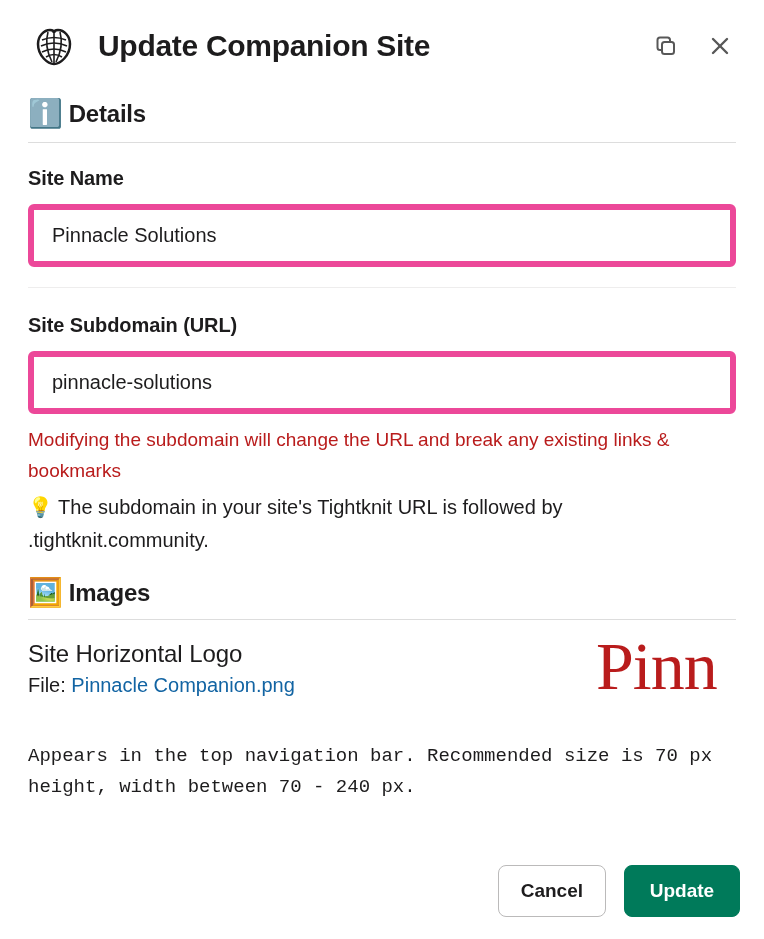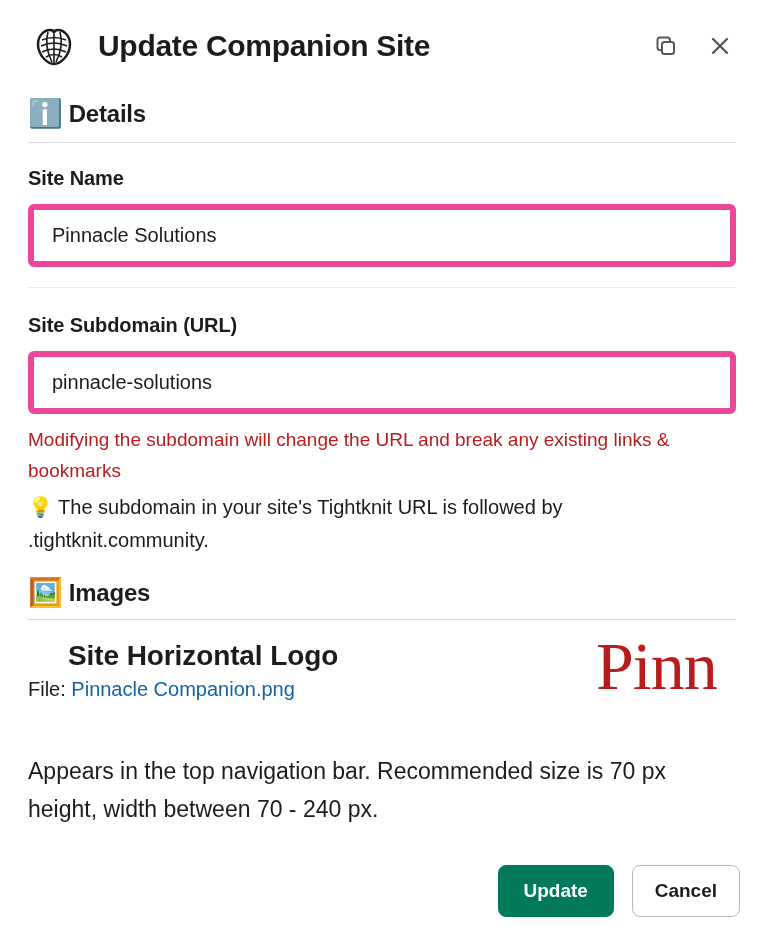--- a/index.html
+++ b/index.html
@@ -105,24 +105,23 @@
     }
     .images-section { margin-top: 22px; }
     .images-section .divider { margin: 12px 0 20px 0; }
     .logo-row {
       display: flex;
       align-items: flex-start;
       gap: 20px;
     }
     .logo-left { flex: 1; }
     .logo-title {
-      font-size: 28px;
-      font-weight: 700;
+      font-size: 24px;
+      font-weight: 400;
       letter-spacing: -0.1px;
-      margin-left: 40px;
     }
     .logo-file-line {
       font-size: 20px;
       margin-top: 6px;
     }
     .logo-file-label { color: #1d1c1d; }
     .logo-file-link {
       color: #1264a3;
       text-decoration: none;
       cursor: pointer;
@@ -134,24 +133,25 @@
       color: #b91c1c;
       letter-spacing: -1px;
       line-height: 0.9;
       overflow: hidden;
       white-space: nowrap;
       width: 140px;
       text-align: left;
       transform: translateY(-4px);
     }
     .logo-desc {
-      font-size: 23px;
+      font-size: 19px;
       line-height: 1.65;
       color: #1d1c1d;
-      margin-top: 52px;
+      margin-top: 40px;
+      font-family: Liberation Mono, monospace;
     }
     .modal-footer {
       position: absolute;
       bottom: 0;
       left: 0;
       right: 0;
       height: 96px;
       background: #fff;
       border-top: none;
       display: flex;
@@ -263,15 +263,15 @@
     </div>
 
     <div class="logo-desc">Appears in the top navigation bar. Recommended size is 70 px height, width between 70 - 240 px.</div>
   </div>
 
 </div>
 
 <div class="fade-mask"></div>
 
 <div class="modal-footer">
+  <button class="btn btn-cancel">Cancel</button>
   <button class="btn btn-update">Update</button>
-  <button class="btn btn-cancel">Cancel</button>
 </div>
 
 </body></html>

